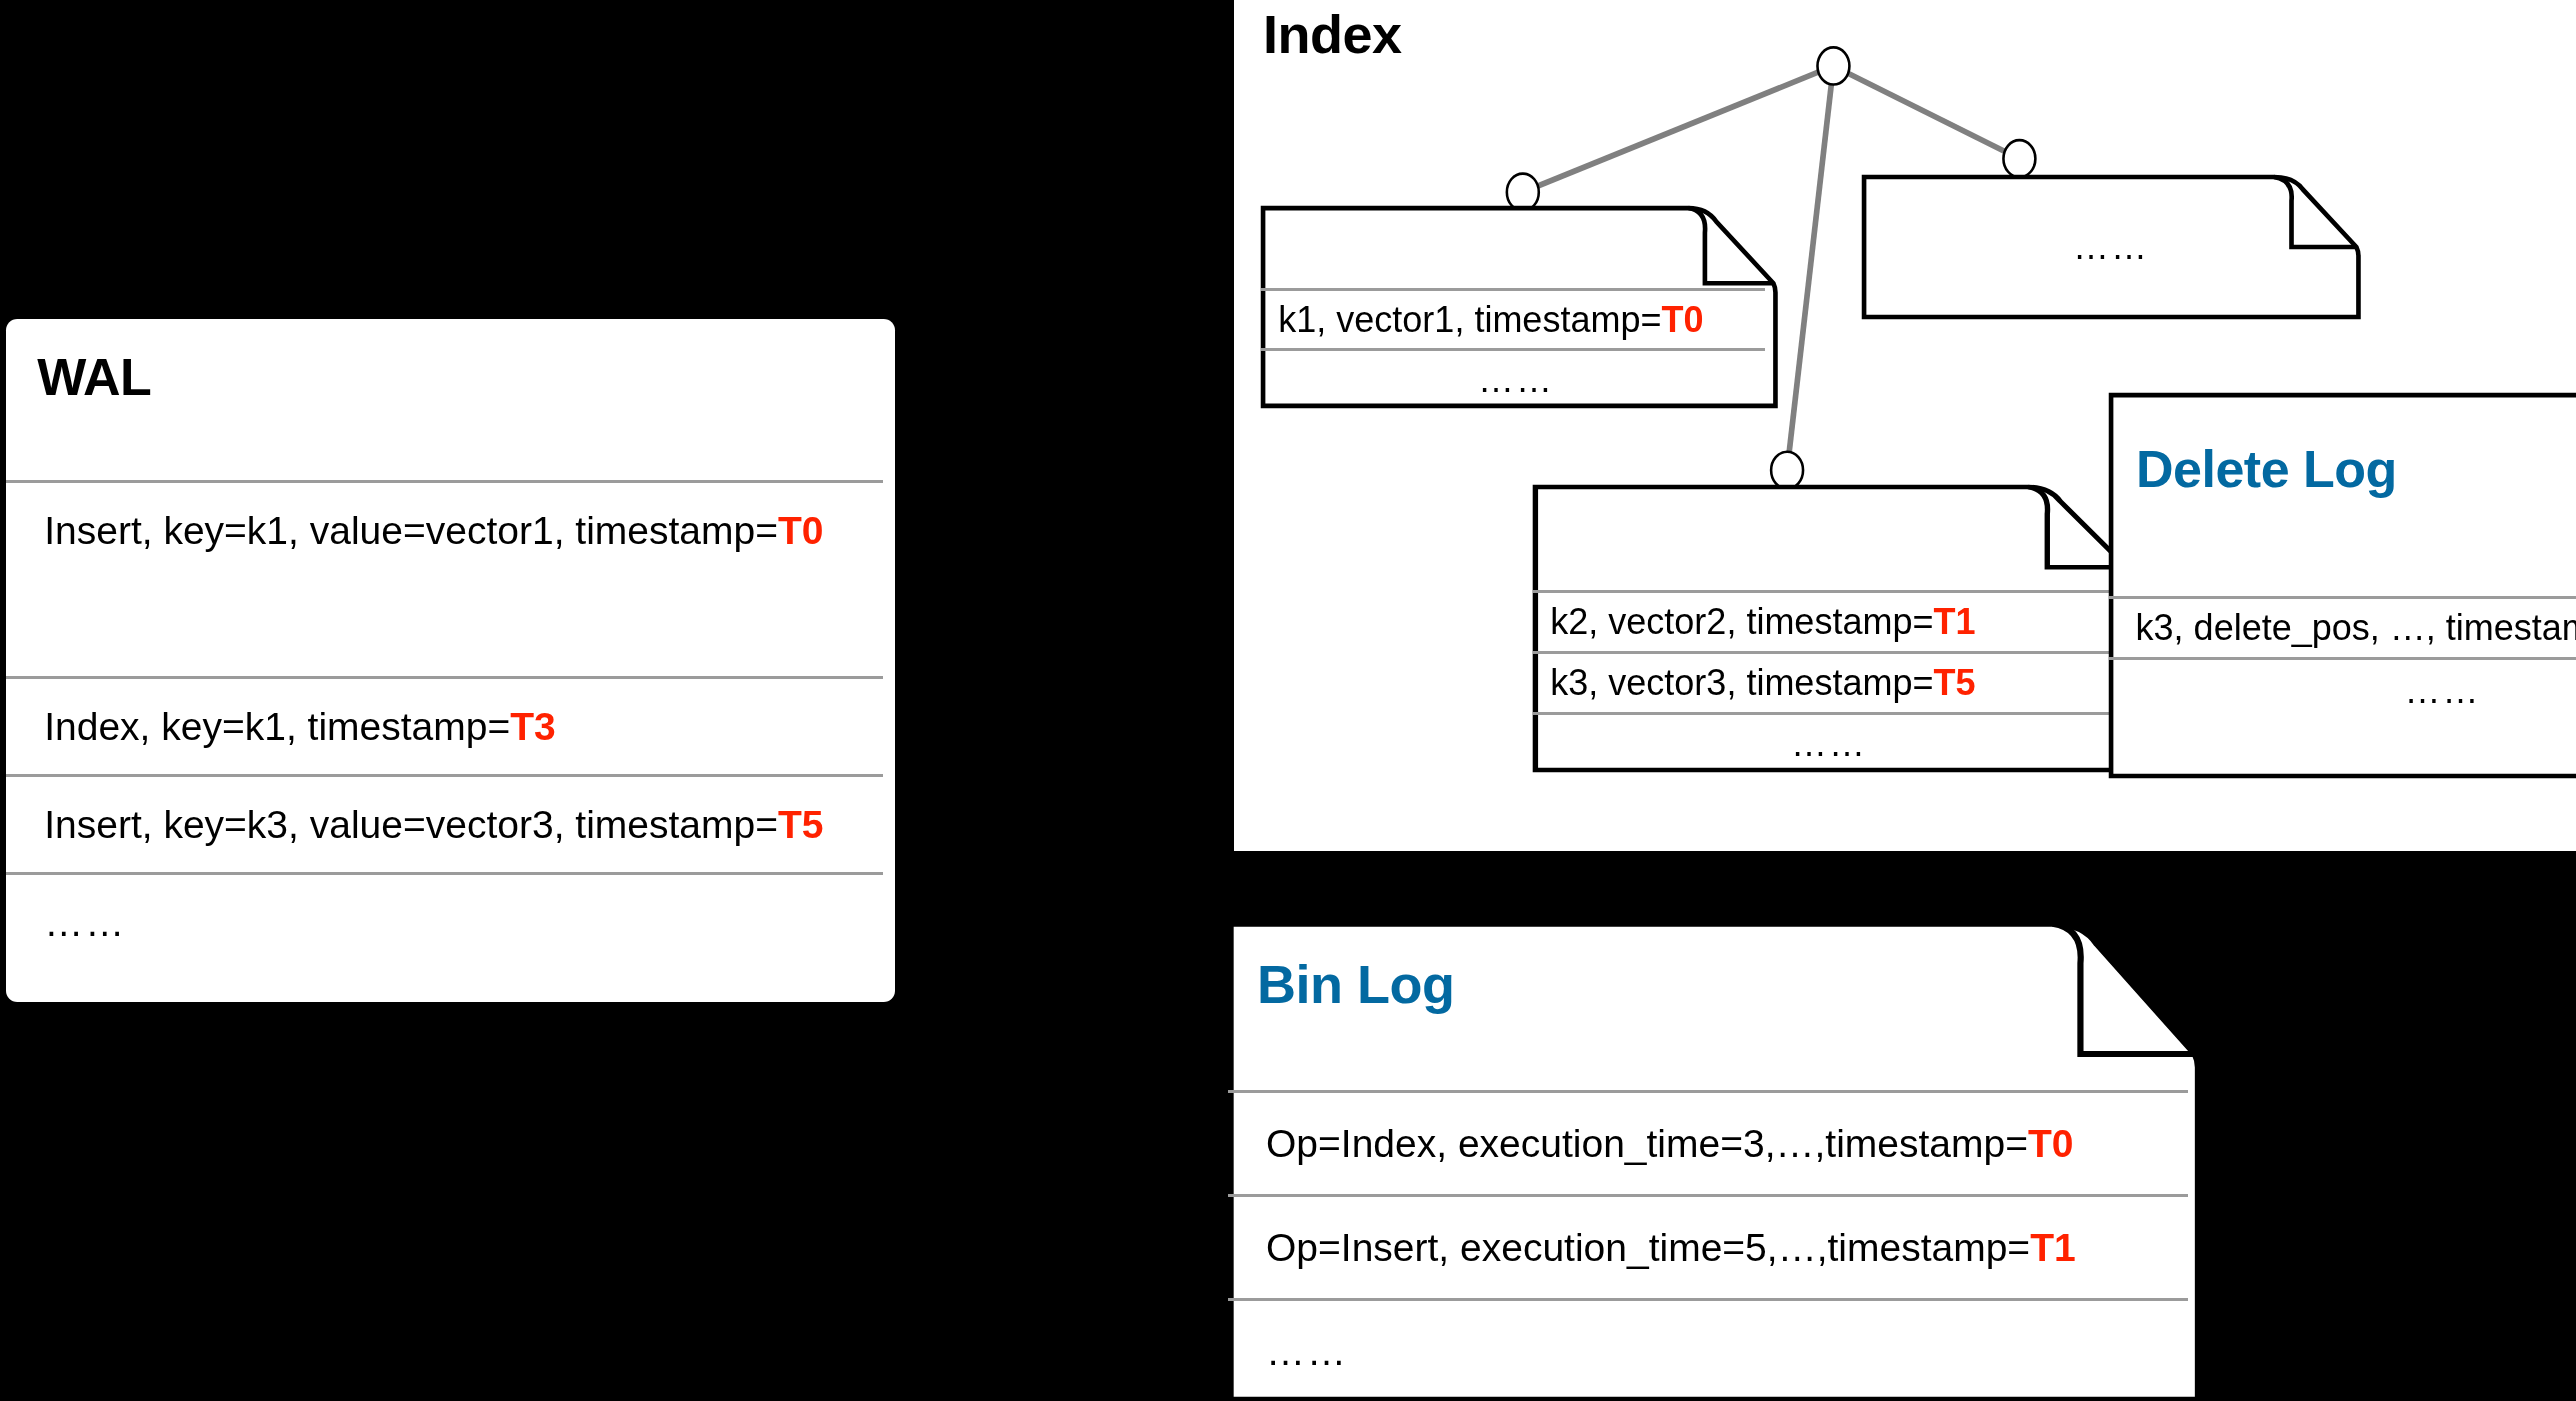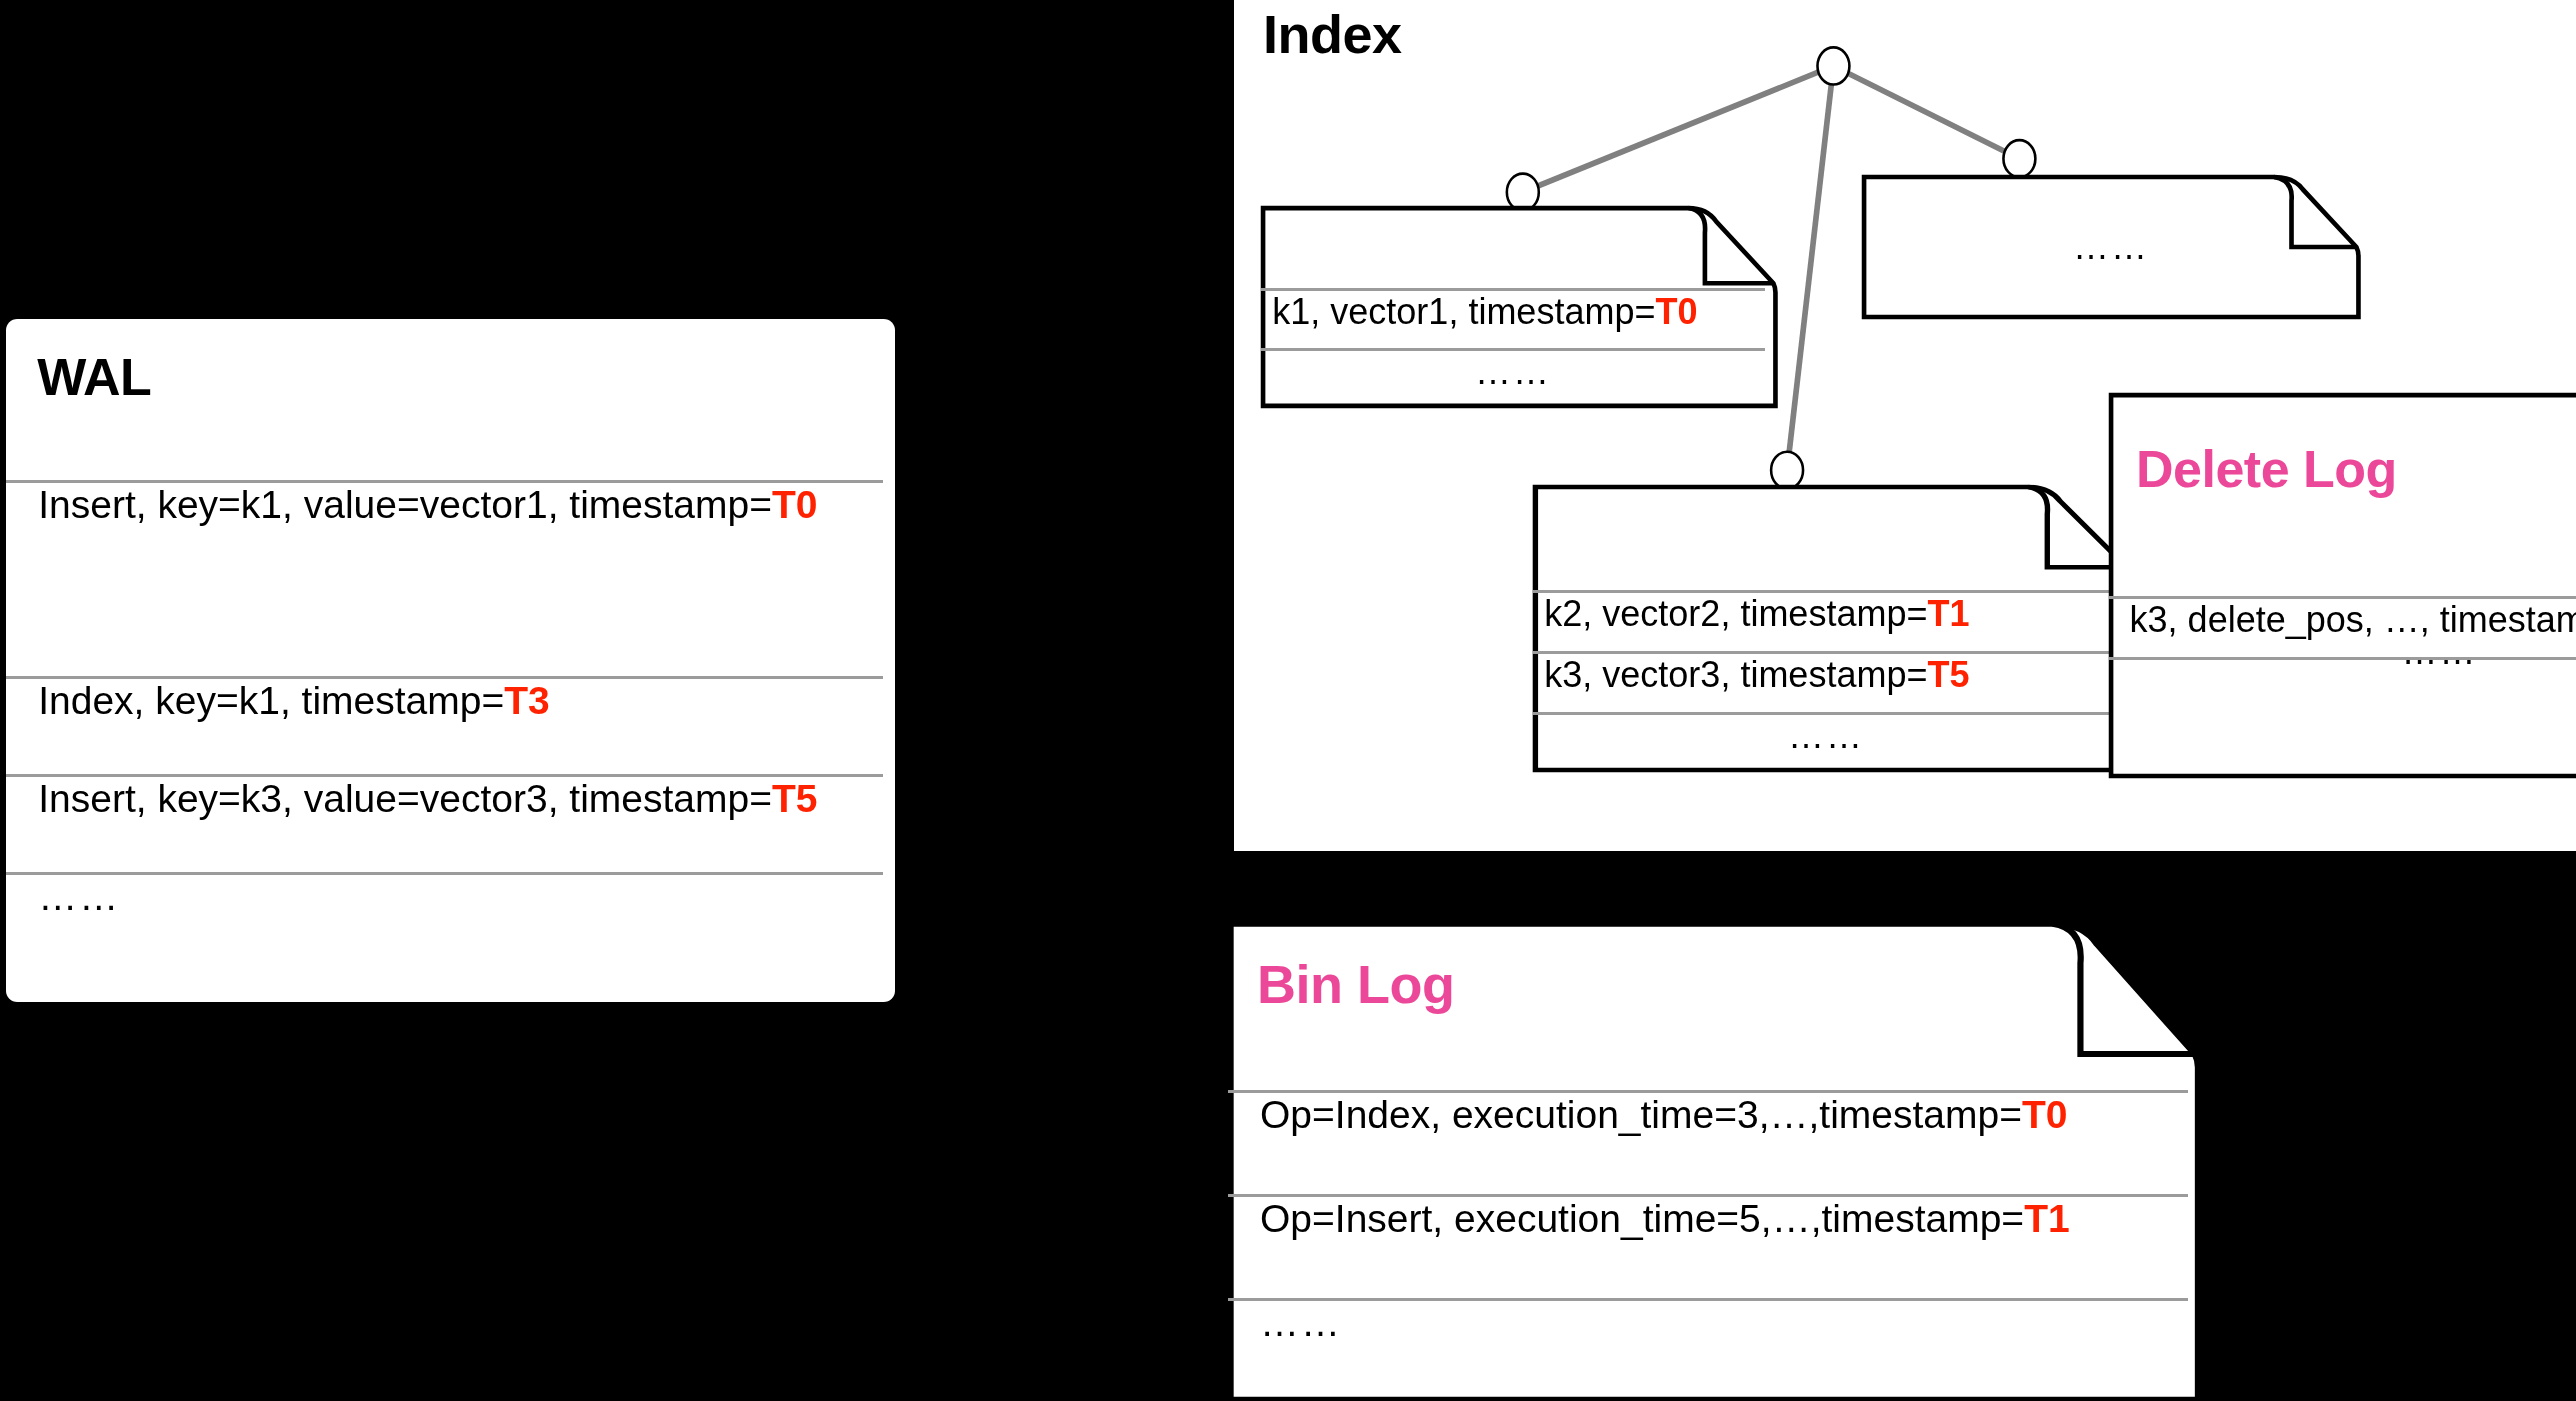--- a/index.html
+++ b/index.html
@@ -17,20 +17,22 @@
     color:#000;
     letter-spacing:-0.5px;
     white-space:nowrap;
   }
   .row{
     position:absolute;
     left:0;right:12px;
     border-top:3.6px solid #9b9b9b;
     box-sizing:border-box;
     display:flex;
+    align-items:center;
+    padding-left:6px;
   }
   .row-text{
     white-space:nowrap;
     color:#000;
   }
   .ts{color:#ff2200;font-weight:bold;}
   .ell{letter-spacing:2.1px;}
 
   
   #wal{
@@ -46,21 +48,21 @@
     left:1234px;top:0px;width:1577px;height:851px;
   }
   #index .panel-title{left:29px;top:3px;font-size:54px;}
 
   
   #tree{position:absolute;left:0;top:0;width:1577px;height:851px;pointer-events:none;}
 
   
   .card{position:absolute;}
   .card .rows{position:absolute;left:0;right:0;bottom:0;}
-  .card .hdr{position:absolute;font-weight:bold;font-size:52px;color:#ec4899;letter-spacing:-0.5px;white-space:nowrap;text-align:right;}
+  .card .hdr{position:absolute;font-weight:bold;font-size:52px;color:#0369a1;letter-spacing:-0.5px;white-space:nowrap;text-align:right;}
 
   
   #card-k1{left:27px;top:206px;width:516px;height:202px;}
   #card-k1 .row{height:60px;}
   #card-k1 .row .row-text{font-size:36px;margin-left:11.3px;}
   #card-k1 .row.center{justify-content:center;}
   #card-k1 .row.center .row-text{margin-left:0;}
 
   
   #card-dots{left:628px;top:175px;width:498px;height:144px;}

